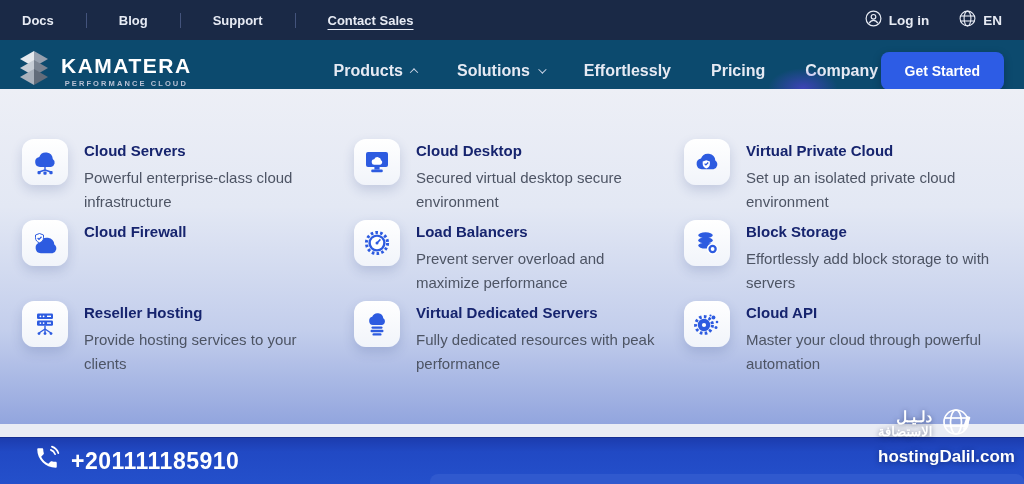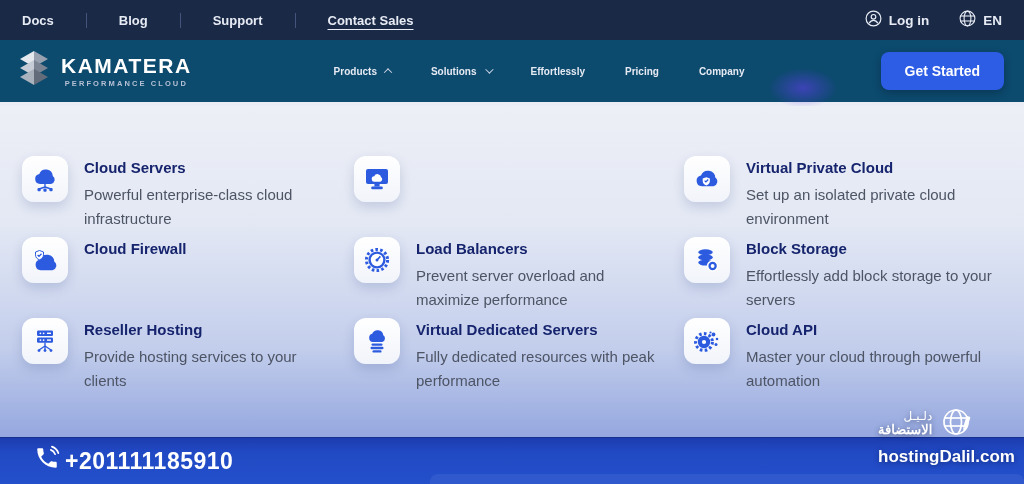--- a/index.html
+++ b/index.html
@@ -37,37 +37,37 @@
     position: absolute; left: 768px; top: 28px; width: 70px; height: 40px;
     background: radial-gradient(ellipse at center, rgba(100,62,240,.55), rgba(100,62,240,0) 70%);
     pointer-events: none;
   }
   .brand { display: flex; align-items: center; gap: 11px; cursor: pointer; }
   .brand-text { display: flex; flex-direction: column; align-items: center; }
   .brand-name { color: #fff; font-size: 21px; font-weight: 700; letter-spacing: 1.5px; line-height: 1.1; }
   .brand-tag { color: #b6c0d4; font-size: 7.5px; font-weight: 600; letter-spacing: 2.1px; margin-top: 2px; }
   .nav-links { display: flex; align-items: center; gap: 40px; margin-left: 142px; }
   .nav-link {
-    color: #e6eaf3; font-size: 10px; font-weight: 600;
+    color: #e6eaf3; font-size: 16px; font-weight: 600;
     display: flex; align-items: center; gap: 8px; cursor: pointer; white-space: nowrap;
   }
   .chev { width: 6px; height: 6px; border-right: 1.7px solid #cdd5e6; border-bottom: 1.7px solid #cdd5e6; display: inline-block; }
   .chev.up { transform: rotate(-135deg) translate(-1px,-1px); }
   .chev.down { transform: rotate(45deg) translateY(-2px); }
   .cta {
     margin-left: auto; margin-right: 2px;
     background: #2d5ce5; color: #fff; border: none; border-radius: 8px;
     padding: 11px 24px; font-size: 14px; font-weight: 600;
     font-family: "Liberation Sans", sans-serif; cursor: pointer;
     box-shadow: 0 3px 8px rgba(0,0,20,.25);
   }
 
   
   .mega {
-    position: absolute; top: 106px; left: 0; width: 1024px; height: 335px;
+    position: absolute; top: 89px; left: 0; width: 1024px; height: 335px;
     background: linear-gradient(180deg, #edeff6 0%, #e3e8f4 35%, #c3ceec 72%, #92a5de 100%);
   }
   .mega-grid {
     display: grid; grid-template-columns: 332px 330px 330px;
     padding: 50px 0 0 22px; row-gap: 6px;
   }
   .menu-item { display: flex; align-items: flex-start; gap: 16px; min-height: 75px; cursor: pointer; }
   .icon-card {
     width: 46px; height: 46px; flex: none; border-radius: 12px;
     background: linear-gradient(180deg, #ffffff, #f1f4fa);
@@ -81,30 +81,30 @@
   .bottombar {
     position: absolute; left: 0; top: 437px; width: 1024px; height: 47px;
     background: linear-gradient(180deg, #1c3cae 0%, #2149c4 30%, #2450cb 100%);
     border-top: 1px solid #152f92;
     display: flex; align-items: center; padding-left: 34px;
   }
   .bottom-strip {
     position: absolute; left: 430px; top: 474px; width: 594px; height: 10px;
     background: #3059ce; border-radius: 8px 8px 0 0;
   }
-  .phone { display: flex; align-items: center; gap: 5px; color: #fff; font-size: 23px; font-weight: 700; letter-spacing: .5px; cursor: pointer; }
+  .phone { display: flex; align-items: center; gap: 11px; color: #fff; font-size: 23px; font-weight: 700; letter-spacing: .5px; cursor: pointer; }
 
   
   .watermark {
     position: absolute; right: 9px; top: 404px; color: #fff; text-align: right;
     text-shadow: 0 1px 5px rgba(10,20,60,.5); pointer-events: none;
   }
   .wm-top { display: flex; align-items: center; justify-content: flex-end; gap: 7px; direction: rtl; }
   .wm-ar { display: flex; flex-direction: column; align-items: flex-start; line-height: 1.15; }
-  .wm-ar1 { font-size: 12px; font-weight: 400; }
+  .wm-ar1 { font-size: 15px; font-weight: 700; }
   .wm-ar2 { font-size: 13px; font-weight: 700; }
   .wm-site { font-size: 17px; font-weight: 700; margin-top: 3px; }
 </style>
 </head>
 <body>
 
 <div class="topbar">
   <div class="topbar-left">
     <a class="toplink">Docs</a>
     <span class="tb-divider"></span>
@@ -198,20 +198,24 @@
 
     <div class="menu-item">
       <span class="icon-card">
         <svg width="28" height="28" viewBox="0 0 28 28" fill="#2d5be0">
           <rect x="3" y="4" width="22" height="15" rx="2"></rect>
           <path d="M18.1 12.3a3.6 3.6 0 0 0-6.9-1 2.7 2.7 0 0 0 .4 5.4h5.6a2.4 2.4 0 0 0 .9-4.4z" fill="#ffffff"></path>
           <rect x="11.4" y="19" width="5.2" height="2.6"></rect>
           <rect x="8.2" y="21.6" width="11.6" height="2.6" rx="1.2"></rect>
         </svg>
       </span>
+      <span>
+        <div class="mi-title">Cloud Desktop</div>
+        <div class="mi-desc">Secured virtual desktop secure environment</div>
+      </span>
     </div>
 
     <div class="menu-item">
       <span class="icon-card">
         <svg width="28" height="28" viewBox="0 0 28 28" fill="#2d5be0">
           <path d="M22.3 12.6A7.4 7.4 0 0 0 8 10.5 5.4 5.4 0 0 0 8.8 21.2h11.7a4.8 4.8 0 0 0 1.8-8.6z"></path>
           <path d="M13.3 12.2l3.6 1.3v2.4c0 2.3-1.5 3.8-3.6 4.5-2.1-.7-3.6-2.2-3.6-4.5v-2.4z" fill="#ffffff"></path>
           <path d="M11.6 15.6l1.3 1.3 2.3-2.4" stroke="#2d5be0" stroke-width="1.3" fill="none"></path>
         </svg>
       </span>
@@ -255,21 +259,21 @@
         <svg width="28" height="28" viewBox="0 0 28 28" fill="#2d5be0">
           <ellipse cx="12.5" cy="6.2" rx="7.3" ry="2.9"></ellipse>
           <ellipse cx="12.5" cy="11.4" rx="7.3" ry="2.9"></ellipse>
           <ellipse cx="12.5" cy="16.6" rx="7.3" ry="2.9"></ellipse>
           <circle cx="19.6" cy="20" r="5" stroke="#ffffff" stroke-width="1.6"></circle>
           <circle cx="19.6" cy="20" r="1.9" fill="#ffffff"></circle>
         </svg>
       </span>
       <span>
         <div class="mi-title">Block Storage</div>
-        <div class="mi-desc">Effortlessly add block storage to your servers</div>
+        <div class="mi-desc">Effortlessly add block storage to with servers</div>
       </span>
     </div>
 
     <div class="menu-item">
       <span class="icon-card">
         <svg width="28" height="28" viewBox="0 0 28 28" fill="#2d5be0">
           <rect x="6" y="3.6" width="16" height="5.4" rx="1.3"></rect>
           <rect x="6" y="10.4" width="16" height="5.4" rx="1.3"></rect>
           <circle cx="9.4" cy="6.3" r=".9" fill="#fff"></circle>
             <circle cx="12.6" cy="6.3" r=".9" fill="#fff"></circle>

